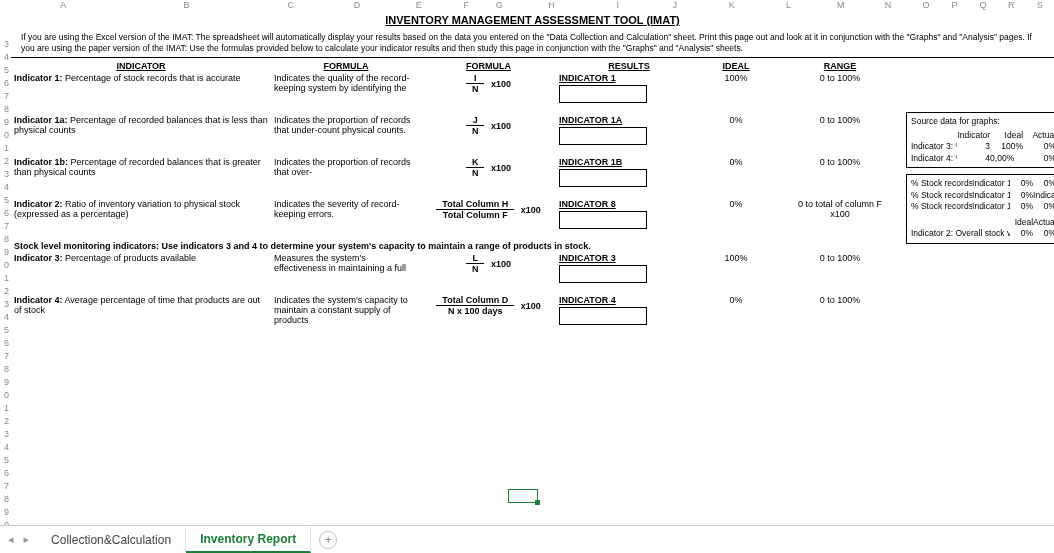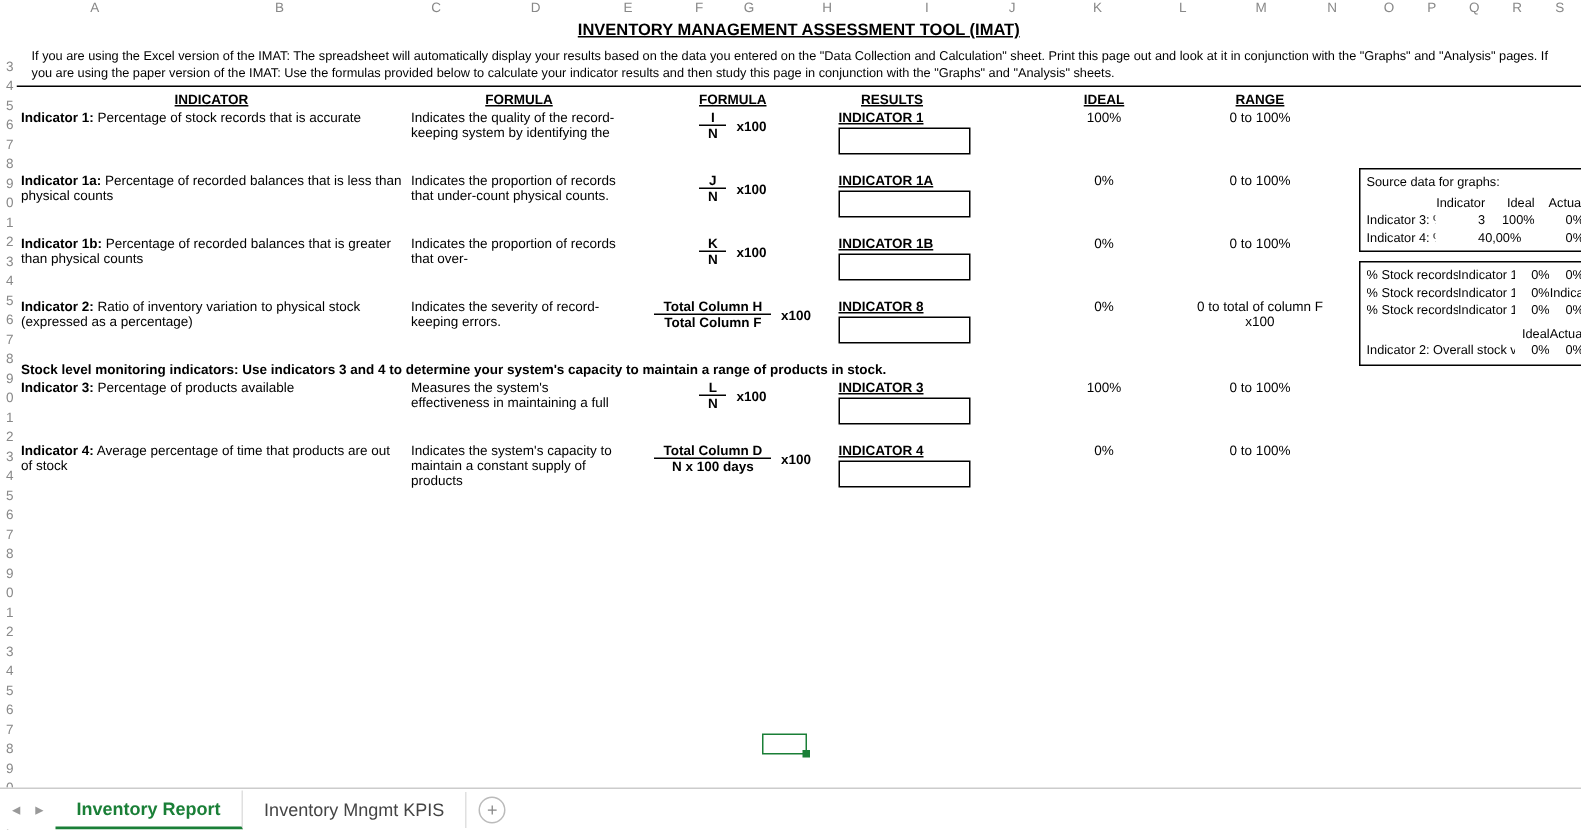--- a/index.html
+++ b/index.html
@@ -259,21 +259,21 @@
       <col style="width:135px">
       <col style="width:130px">
       <col style="width:100px">
       <col style="width:108px">
     </colgroup>
     <tbody>
         <tr>
       <th>INDICATOR</th>
       <th>FORMULA</th>
       <th>FORMULA</th>
-      <th style="text-align:left;padding-left:18px">RESULTS</th>
+      <th style="text-align:center;padding-left:18px">RESULTS</th>
       <th>IDEAL</th>
       <th>RANGE</th>
     </tr>
 
 
     <tr>
       <td><span class="ind-name">Indicator 1:</span> <span>Percentage of stock records that is accurate</span></td>
       <td>Indicates the quality of the record-keeping system by identifying the</td>
       <td class="formula-cell">
         <span class="frac">
@@ -460,18 +460,18 @@
     <div class="handle"></div>
   </div>
 
 </div>
 
 <div class="tabbar">
   <div class="nav-arrows">
     <span>◂</span>
     <span>▸</span>
   </div>
+  <div class="tab">Collection&amp;Calculation</div>
   <div class="tab active">Inventory Report</div>
-  <div class="tab">Inventory Mngmt KPIS</div>
   <div class="tab-add">
     <span>+</span>
   </div>
 </div>
 
 </body></html>

